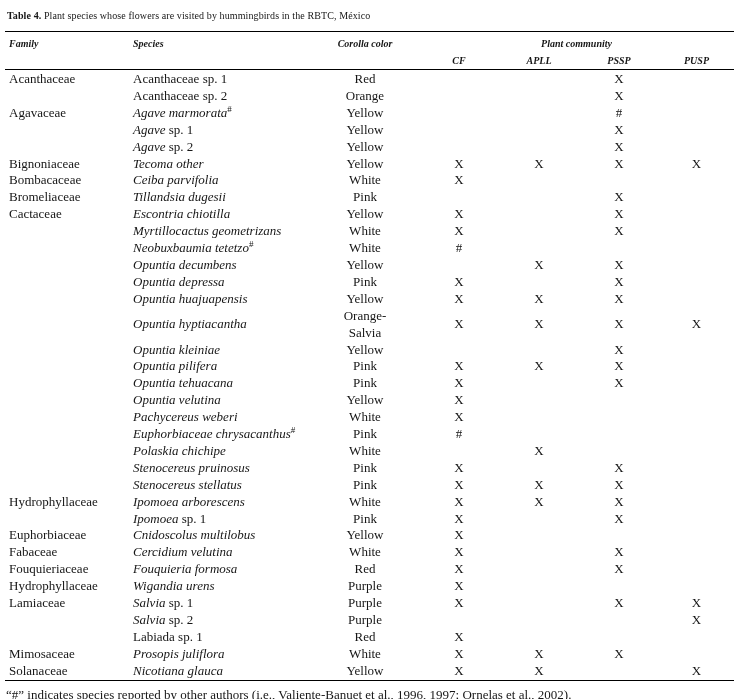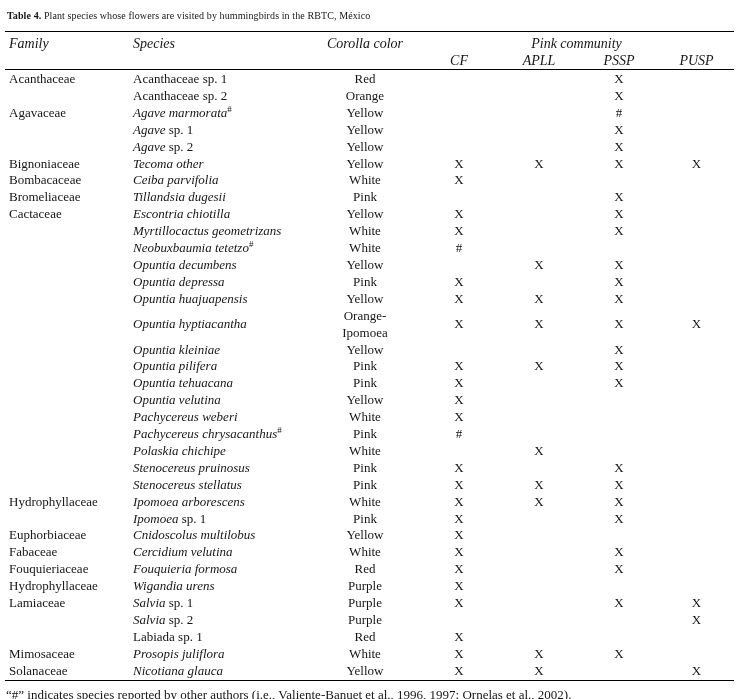--- a/index.html
+++ b/index.html
@@ -27,23 +27,23 @@
     font-size: 13px;
   }
   col.c-family  { width: 124px; }
   col.c-species { width: 182px; }
   col.c-corolla { width: 108px; }
   col.c-cf      { width: 80px; }
   col.c-apll    { width: 80px; }
   col.c-pssp    { width: 80px; }
   col.c-pusp    { width: 75px; }
   thead th {
-    font-weight: normal;
+    font-weight: bold;
     font-style: italic;
-    font-size: 14px;
+    font-size: 10px;
     padding: 0;
     line-height: 17px;
     vertical-align: middle;
     margin-left: 7px;
   }
   thead tr.h1 th { padding-top: 3px; }
   thead tr.h2 th { border-bottom: 1.5px solid #000; padding-bottom: 0; }
   th.left, td.left { text-align: left; padding-left: 4px; }
   th.center, td.center { text-align: center; }
   tbody td {
@@ -79,21 +79,21 @@
       <col class="c-cf">
         <col class="c-apll">
         <col class="c-pssp">
         <col class="c-pusp">
     </colgroup>
     <thead>
       <tr class="h1">
         <th class="left">Family</th>
         <th class="left">Species</th>
         <th class="center">Corolla color</th>
-        <th class="center" colspan="4">Pink community</th>
+        <th class="center" colspan="4">Plant community</th>
       </tr>
       <tr class="h2">
         <th></th>
         <th></th>
         <th></th>
         <th class="center">CF</th>
         <th class="center">APLL</th>
         <th class="center">PSSP</th>
         <th class="center">PUSP</th>
       </tr>
@@ -222,21 +222,21 @@
           <td class="center corolla">Yellow</td>
           <td class="center">X</td>
           <td class="center">X</td>
           <td class="center">X</td>
           <td class="center"></td>
         </tr>
         <tr>
           <td class="left"></td>
           <td class="left"><i>Opuntia hyptiacantha</i></td>
           <td class="center corolla">Orange-
-Ipomoea</td>
+Salvia</td>
           <td class="center">X</td>
           <td class="center">X</td>
           <td class="center">X</td>
           <td class="center">X</td>
         </tr>
         <tr>
           <td class="left"></td>
           <td class="left"><i>Opuntia kleiniae</i></td>
           <td class="center corolla">Yellow</td>
           <td class="center"></td>
@@ -275,21 +275,21 @@
           <td class="left"></td>
           <td class="left"><i>Pachycereus weberi</i></td>
           <td class="center corolla">White</td>
           <td class="center">X</td>
           <td class="center"></td>
           <td class="center"></td>
           <td class="center"></td>
         </tr>
         <tr>
           <td class="left"></td>
-          <td class="left"><i>Pachycereus chrysacanthus</i><sup class="marker">#</sup></td>
+          <td class="left"><i>Euphorbiaceae chrysacanthus</i><sup class="marker">#</sup></td>
           <td class="center corolla">Pink</td>
           <td class="center">#</td>
           <td class="center"></td>
           <td class="center"></td>
           <td class="center"></td>
         </tr>
         <tr>
           <td class="left"></td>
           <td class="left"><i>Polaskia chichipe</i></td>
           <td class="center corolla">White</td>

